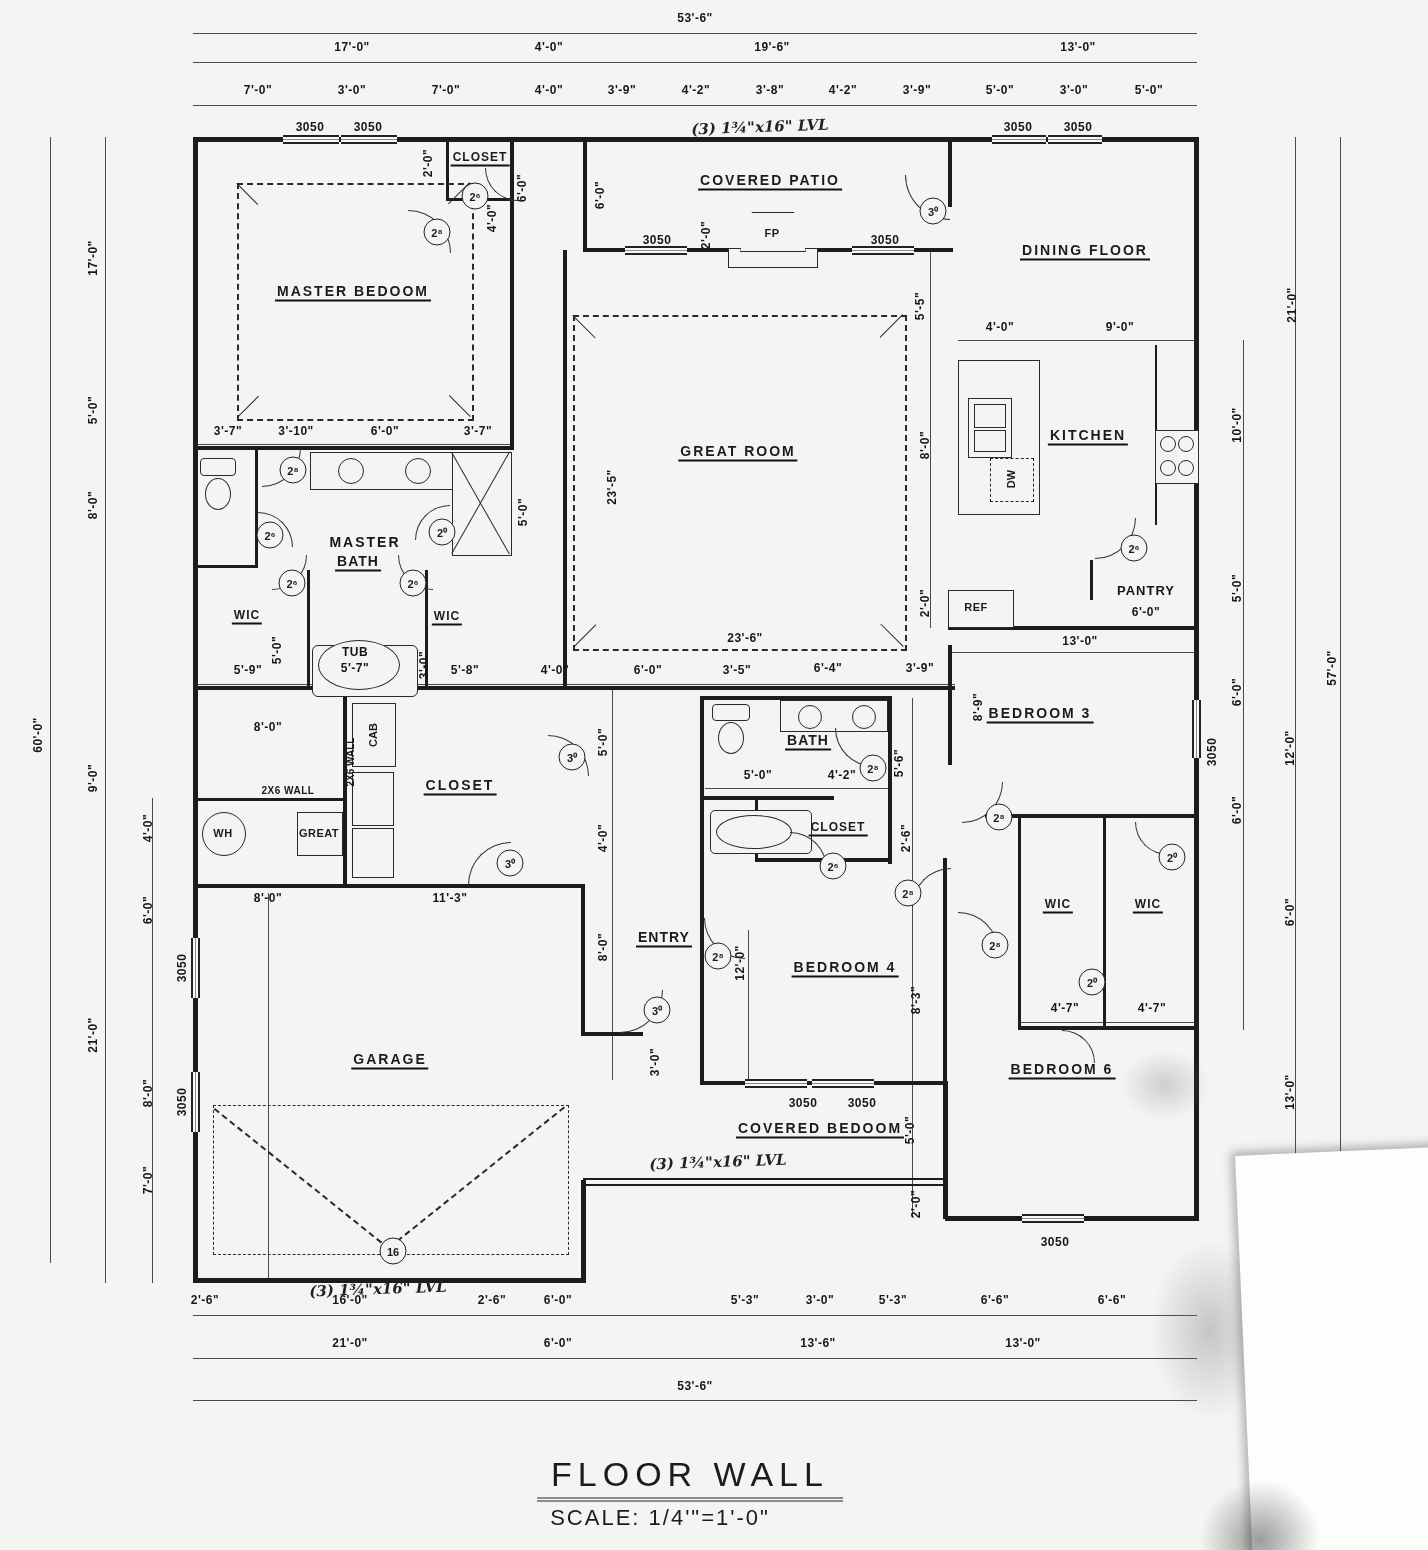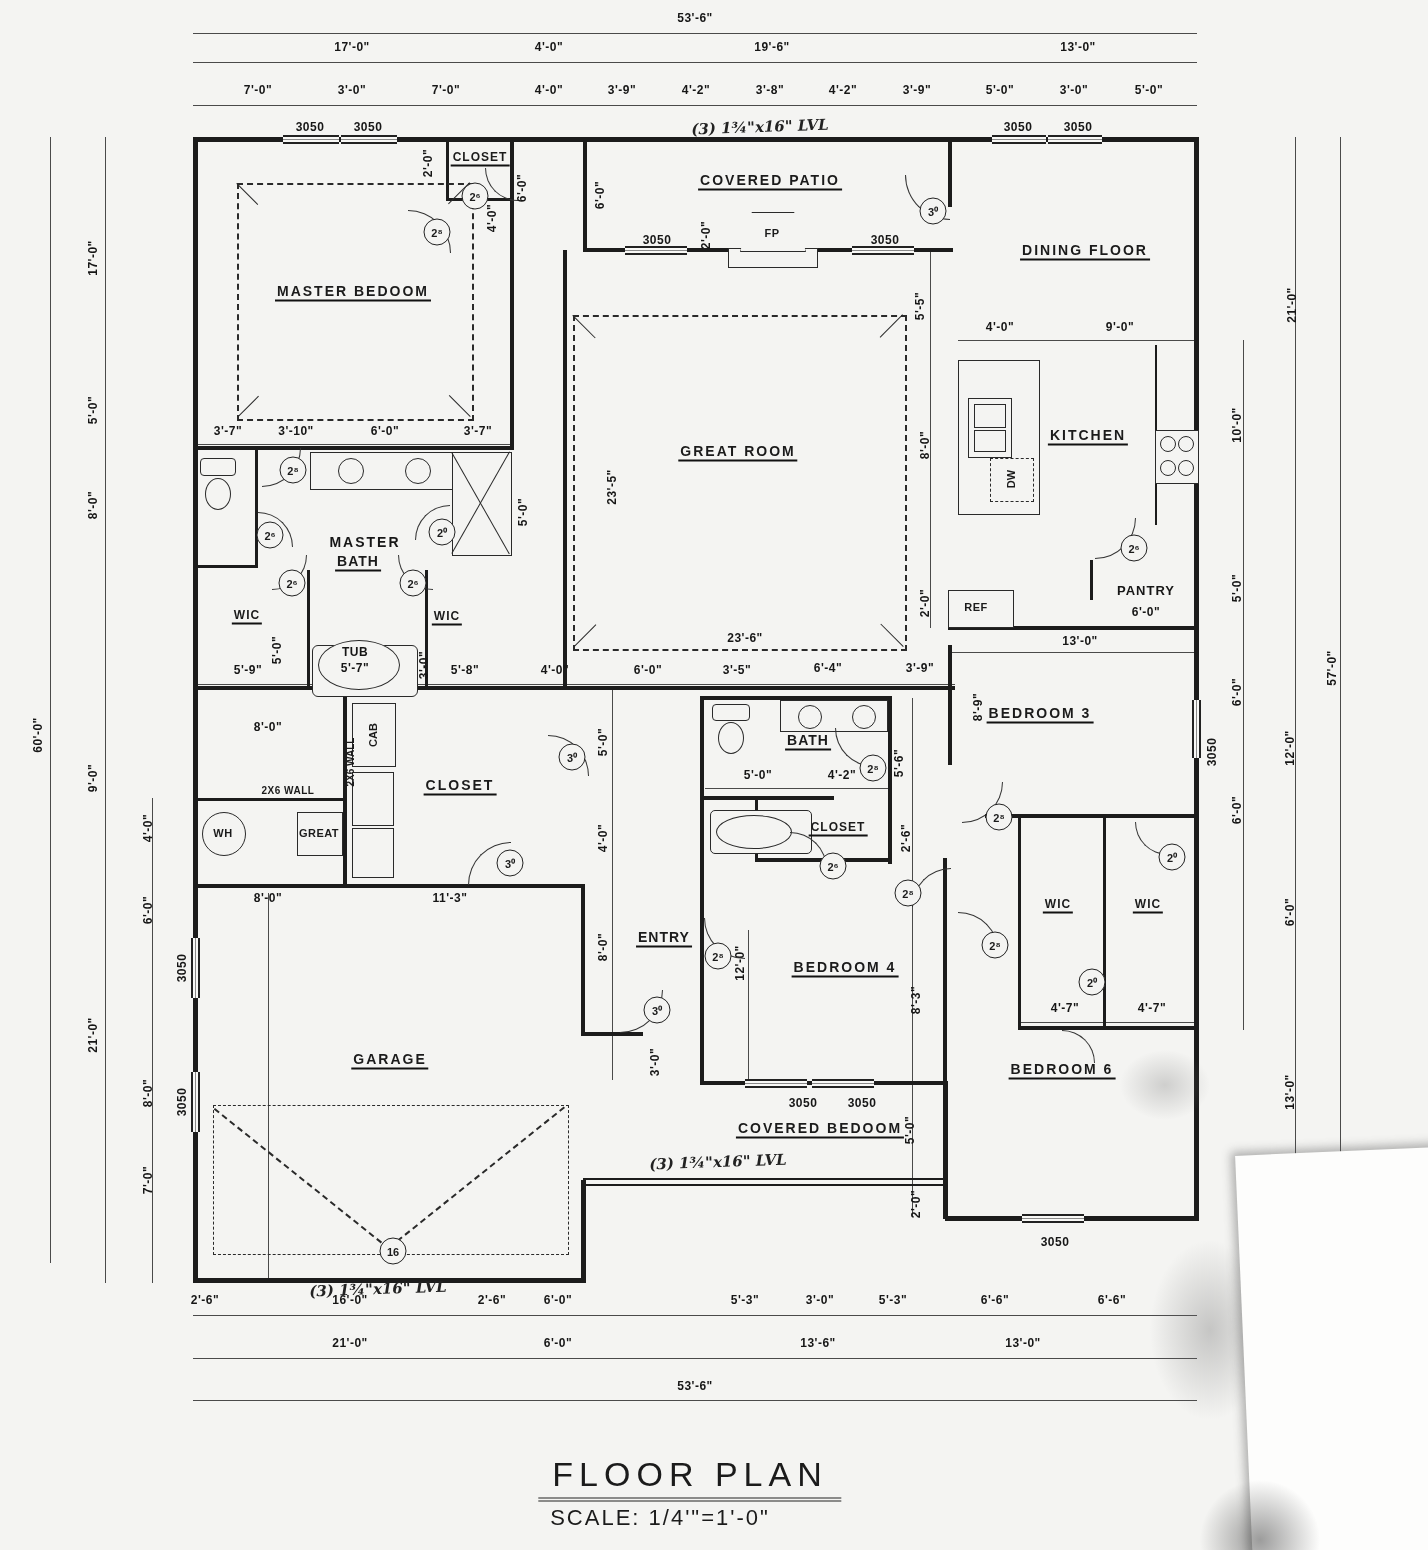--- a/index.html
+++ b/index.html
@@ -423,15 +423,15 @@
   <div class="d" style="left:1065px;top:1008px">4'-7"</div>
   <div class="d" style="left:1152px;top:1008px">4'-7"</div>
   <div class="d" style="left:803px;top:1103px">3050</div>
   <div class="d" style="left:862px;top:1103px">3050</div>
 
   <div class="smudge" style="left:1120px;top:1050px;width:90px;height:70px;background:radial-gradient(closest-side,rgba(120,120,120,.30),transparent)"></div>
   <div class="smudge" style="left:1150px;top:1240px;width:120px;height:180px;background:radial-gradient(closest-side,rgba(110,110,110,.35),transparent)"></div>
   <div style="position:absolute;left:1245px;top:1150px;width:260px;height:460px;background:#fdfdfc;transform:rotate(-2.5deg);box-shadow:-4px -4px 10px rgba(90,90,90,.45);z-index:8"></div>
   <div class="smudge" style="left:1200px;top:1480px;width:120px;height:120px;background:radial-gradient(closest-side,rgba(60,60,60,.5),transparent);z-index:9"></div>
 
-  <div id="title">FLOOR PLAN</div>
+  <div id="title">FLOOR WALL</div>
   <div id="scale">SCALE: 1/4'"=1'-0"</div>
 </div>
 
 </body></html>

